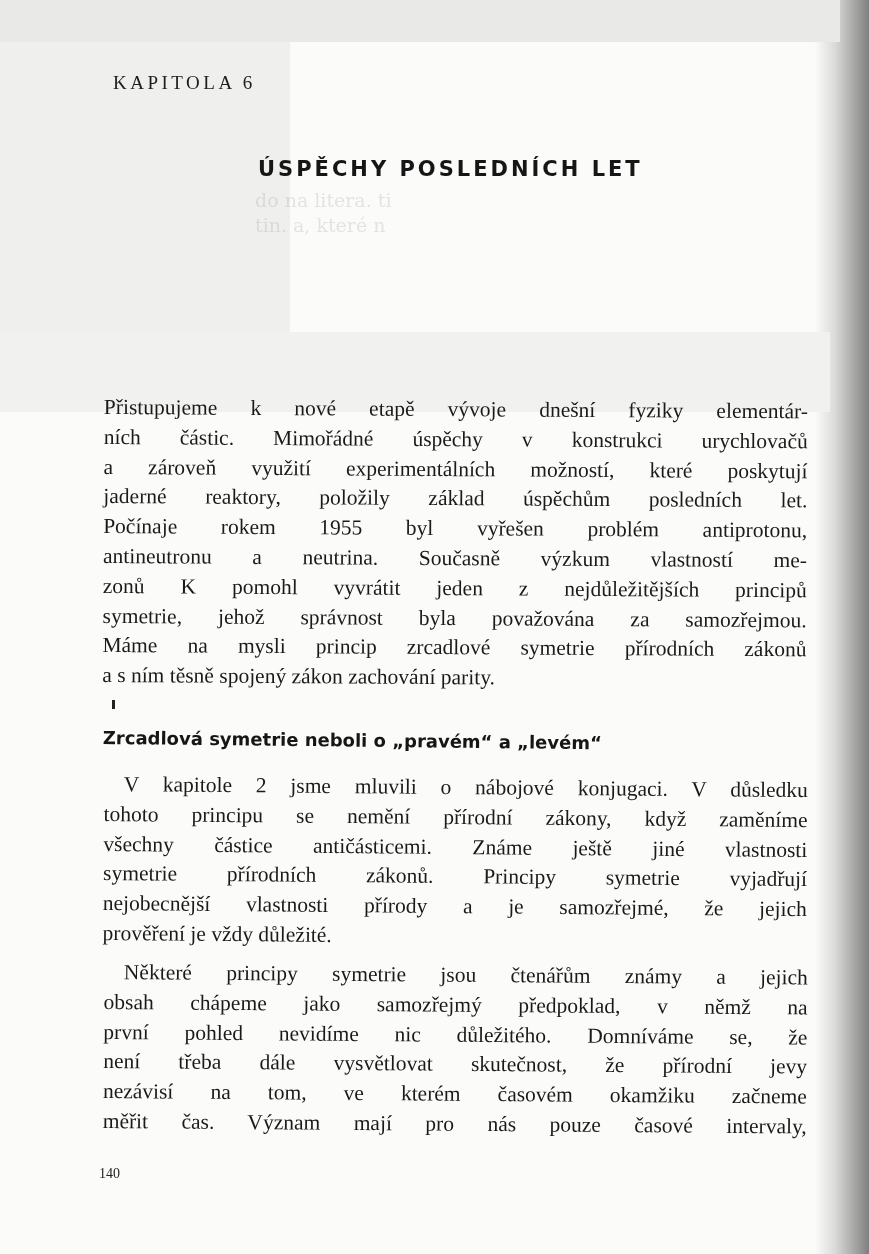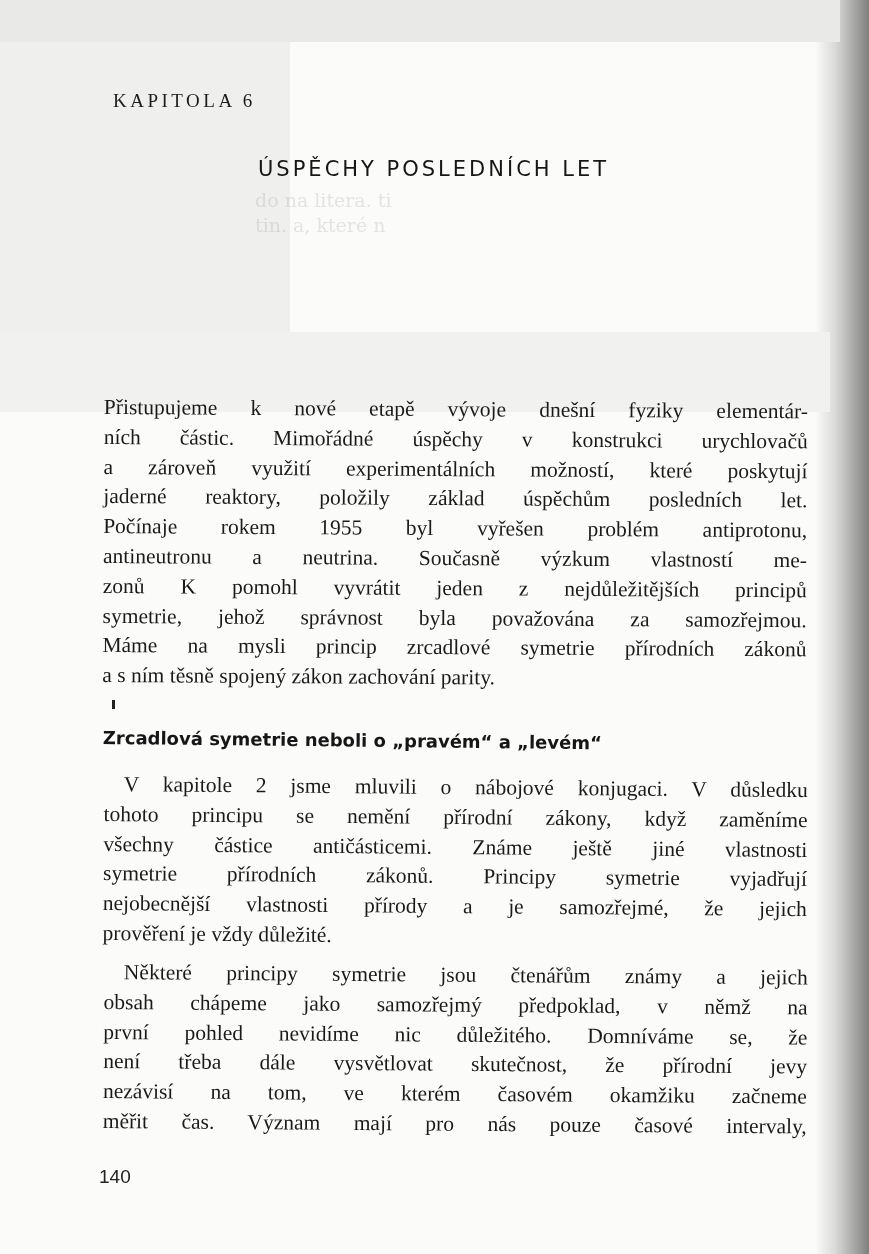--- a/index.html
+++ b/index.html
@@ -46,31 +46,31 @@
       left: 255px; top: 188px;
       width: 420px;
       font-family: "DejaVu Serif", serif;
       font-size: 19px;
       line-height: 25px;
       color: rgba(120,120,120,0.18);
       white-space: nowrap;
     }
     .chapter-label {
       position: absolute;
-      left: 113px; top: 90px;
+      left: 113px; top: 72px;
       font-family: "Liberation Serif", serif;
       font-size: 19px;
       letter-spacing: 3.5px;
       color: #1e1e1e;
     }
     .chapter-title {
       position: absolute;
       left: 258px; top: 157px;
       font-family: "DejaVu Sans", sans-serif;
-      font-weight: normal;
+      font-weight: bold;
       font-size: 21px;
       letter-spacing: 3px;
       color: #161616;
       text-align: center;
     }
     .body-text {
       position: absolute;
       left: 104px;
       width: 704px;
       font-family: "Liberation Serif", serif;
@@ -98,22 +98,22 @@
       color: #161616;
       transform: rotate(0.6deg);
       transform-origin: left top;
     }
     .para2 { top: 770px; transform: rotate(0.5deg); transform-origin: left top; }
     .para3 { top: 958px; transform: rotate(0.45deg); transform-origin: left top; }
     .indent { text-indent: 20px; }
     .page-number {
       position: absolute;
       left: 99px; top: 1166px;
-      font-family: Liberation Sans, sans-serif;
-      font-size: 19px;
+      font-family: Liberation Serif, serif;
+      font-size: 14px;
       color: #222;
     }
     .stray-mark {
       position: absolute;
       left: 112px; top: 700px;
       width: 3px; height: 9px;
       background: #222;
     }
   </style>
 </head>

